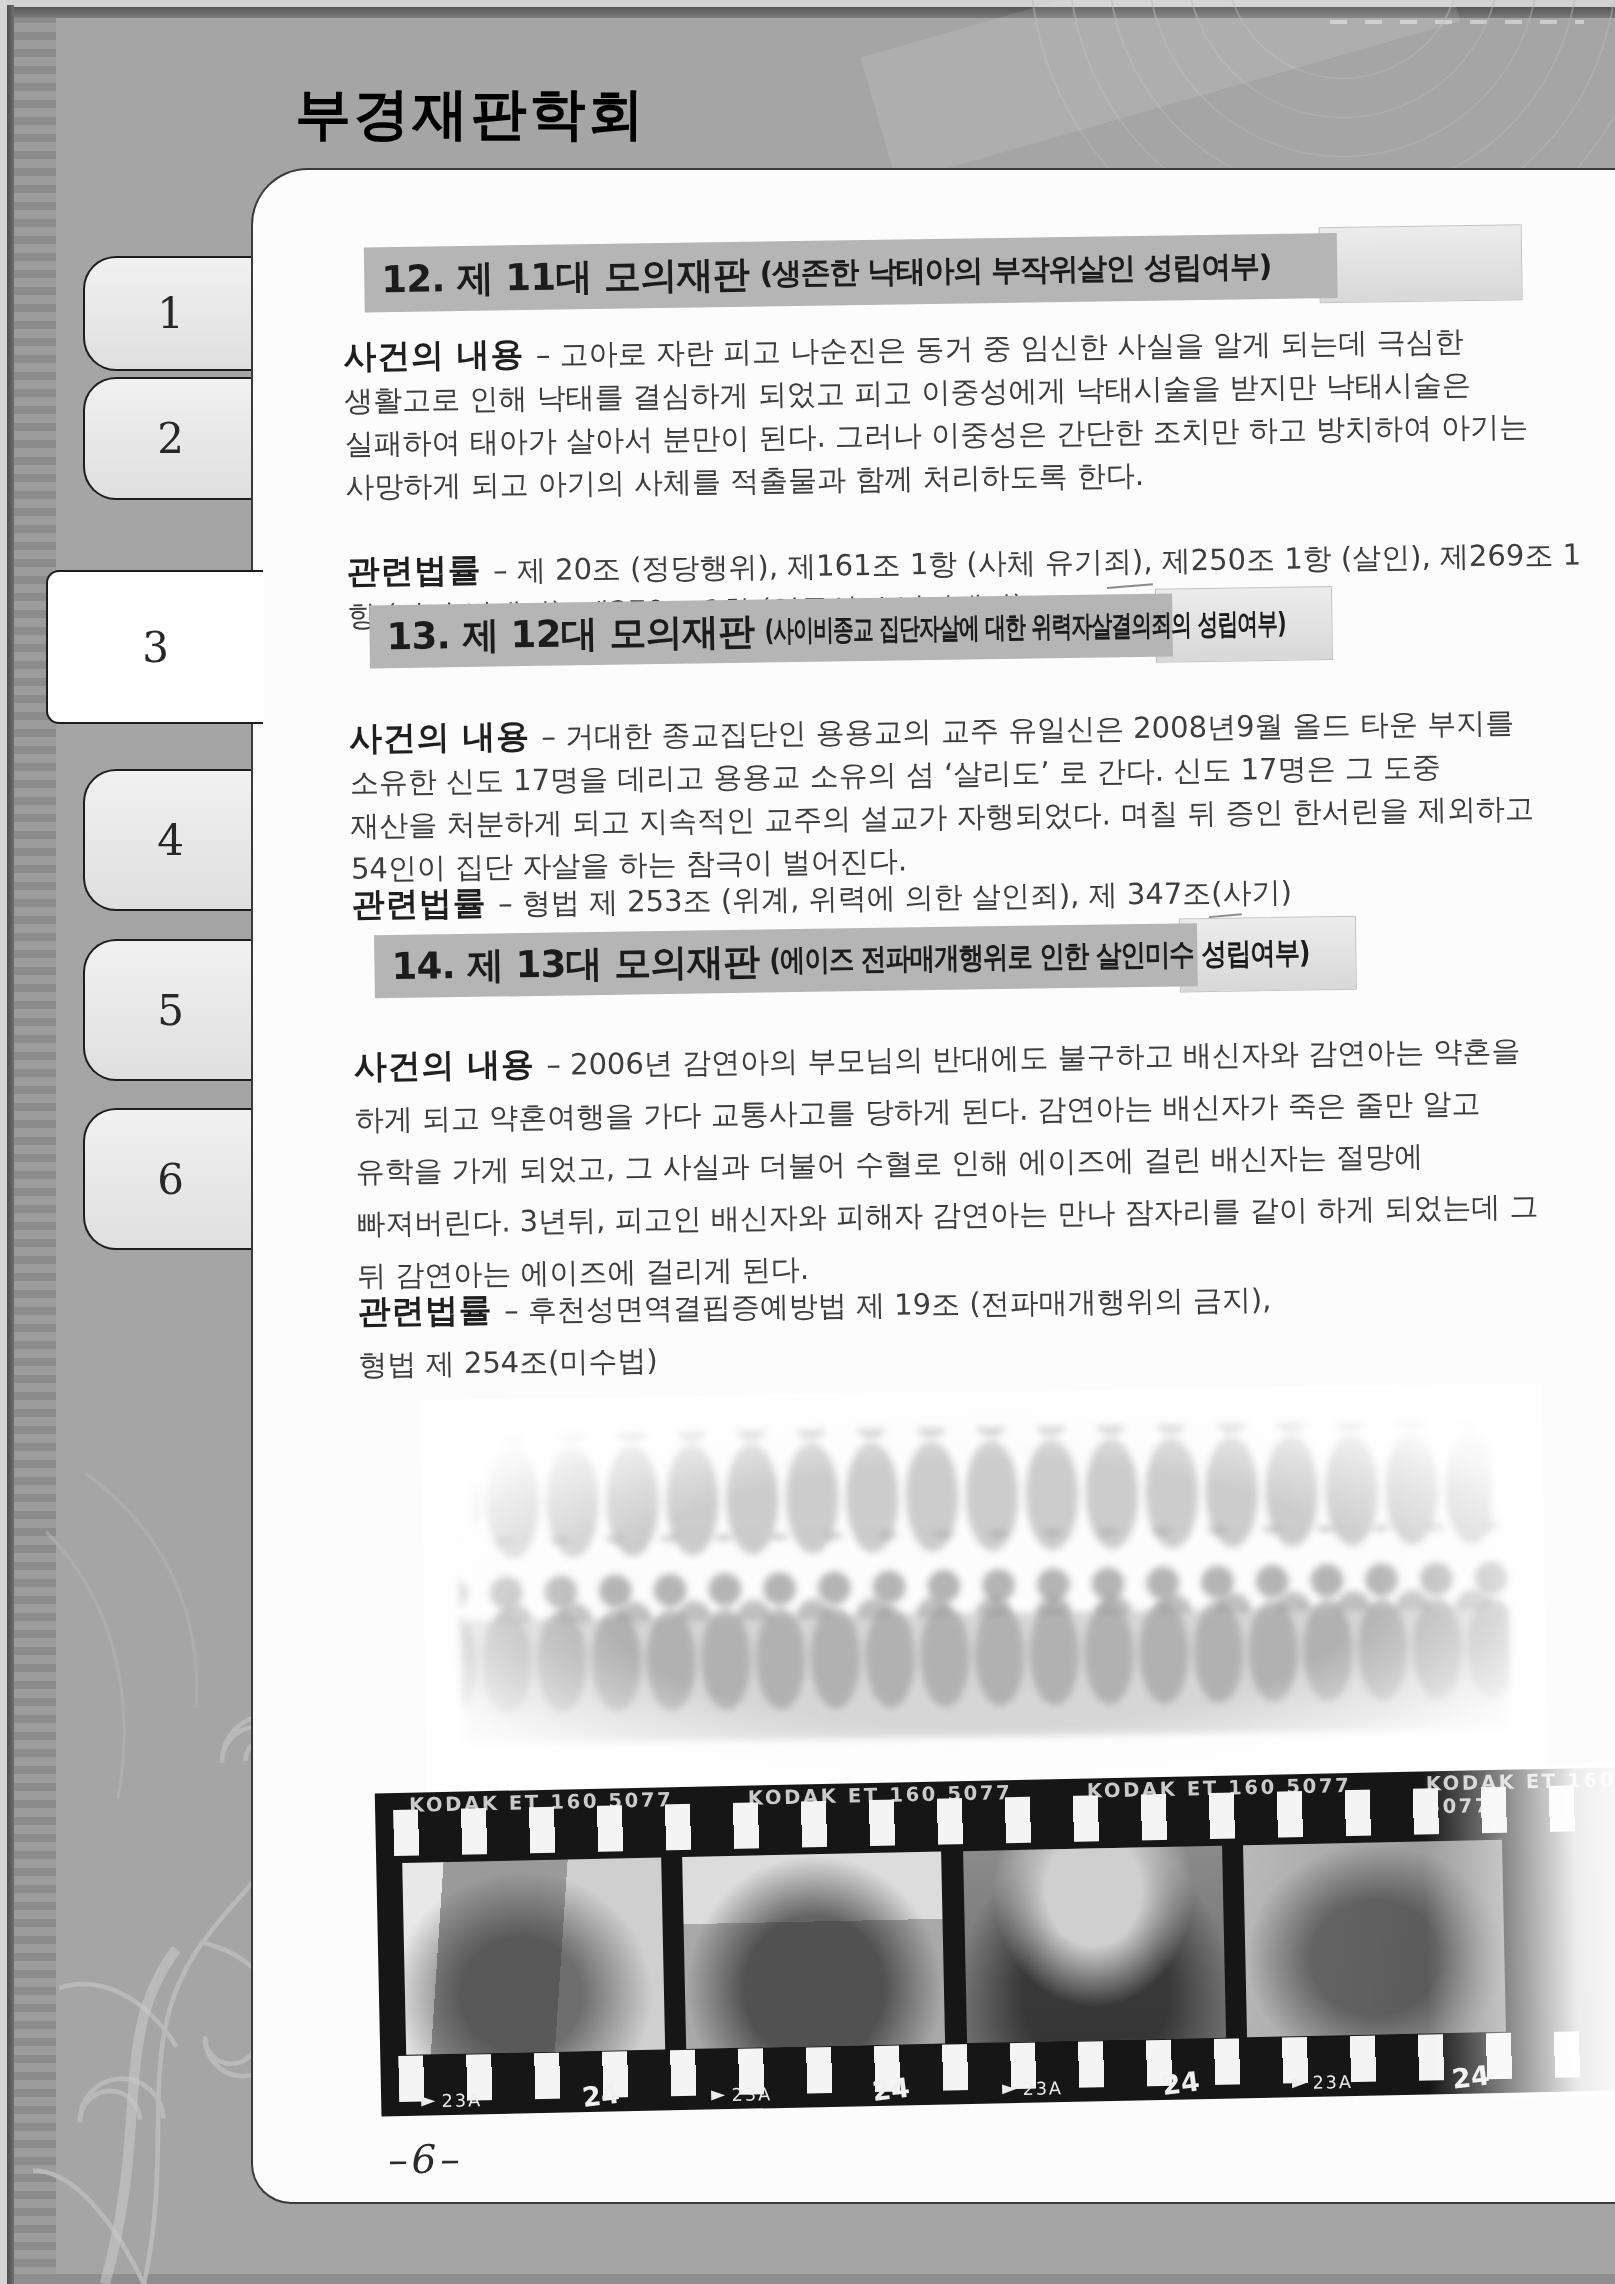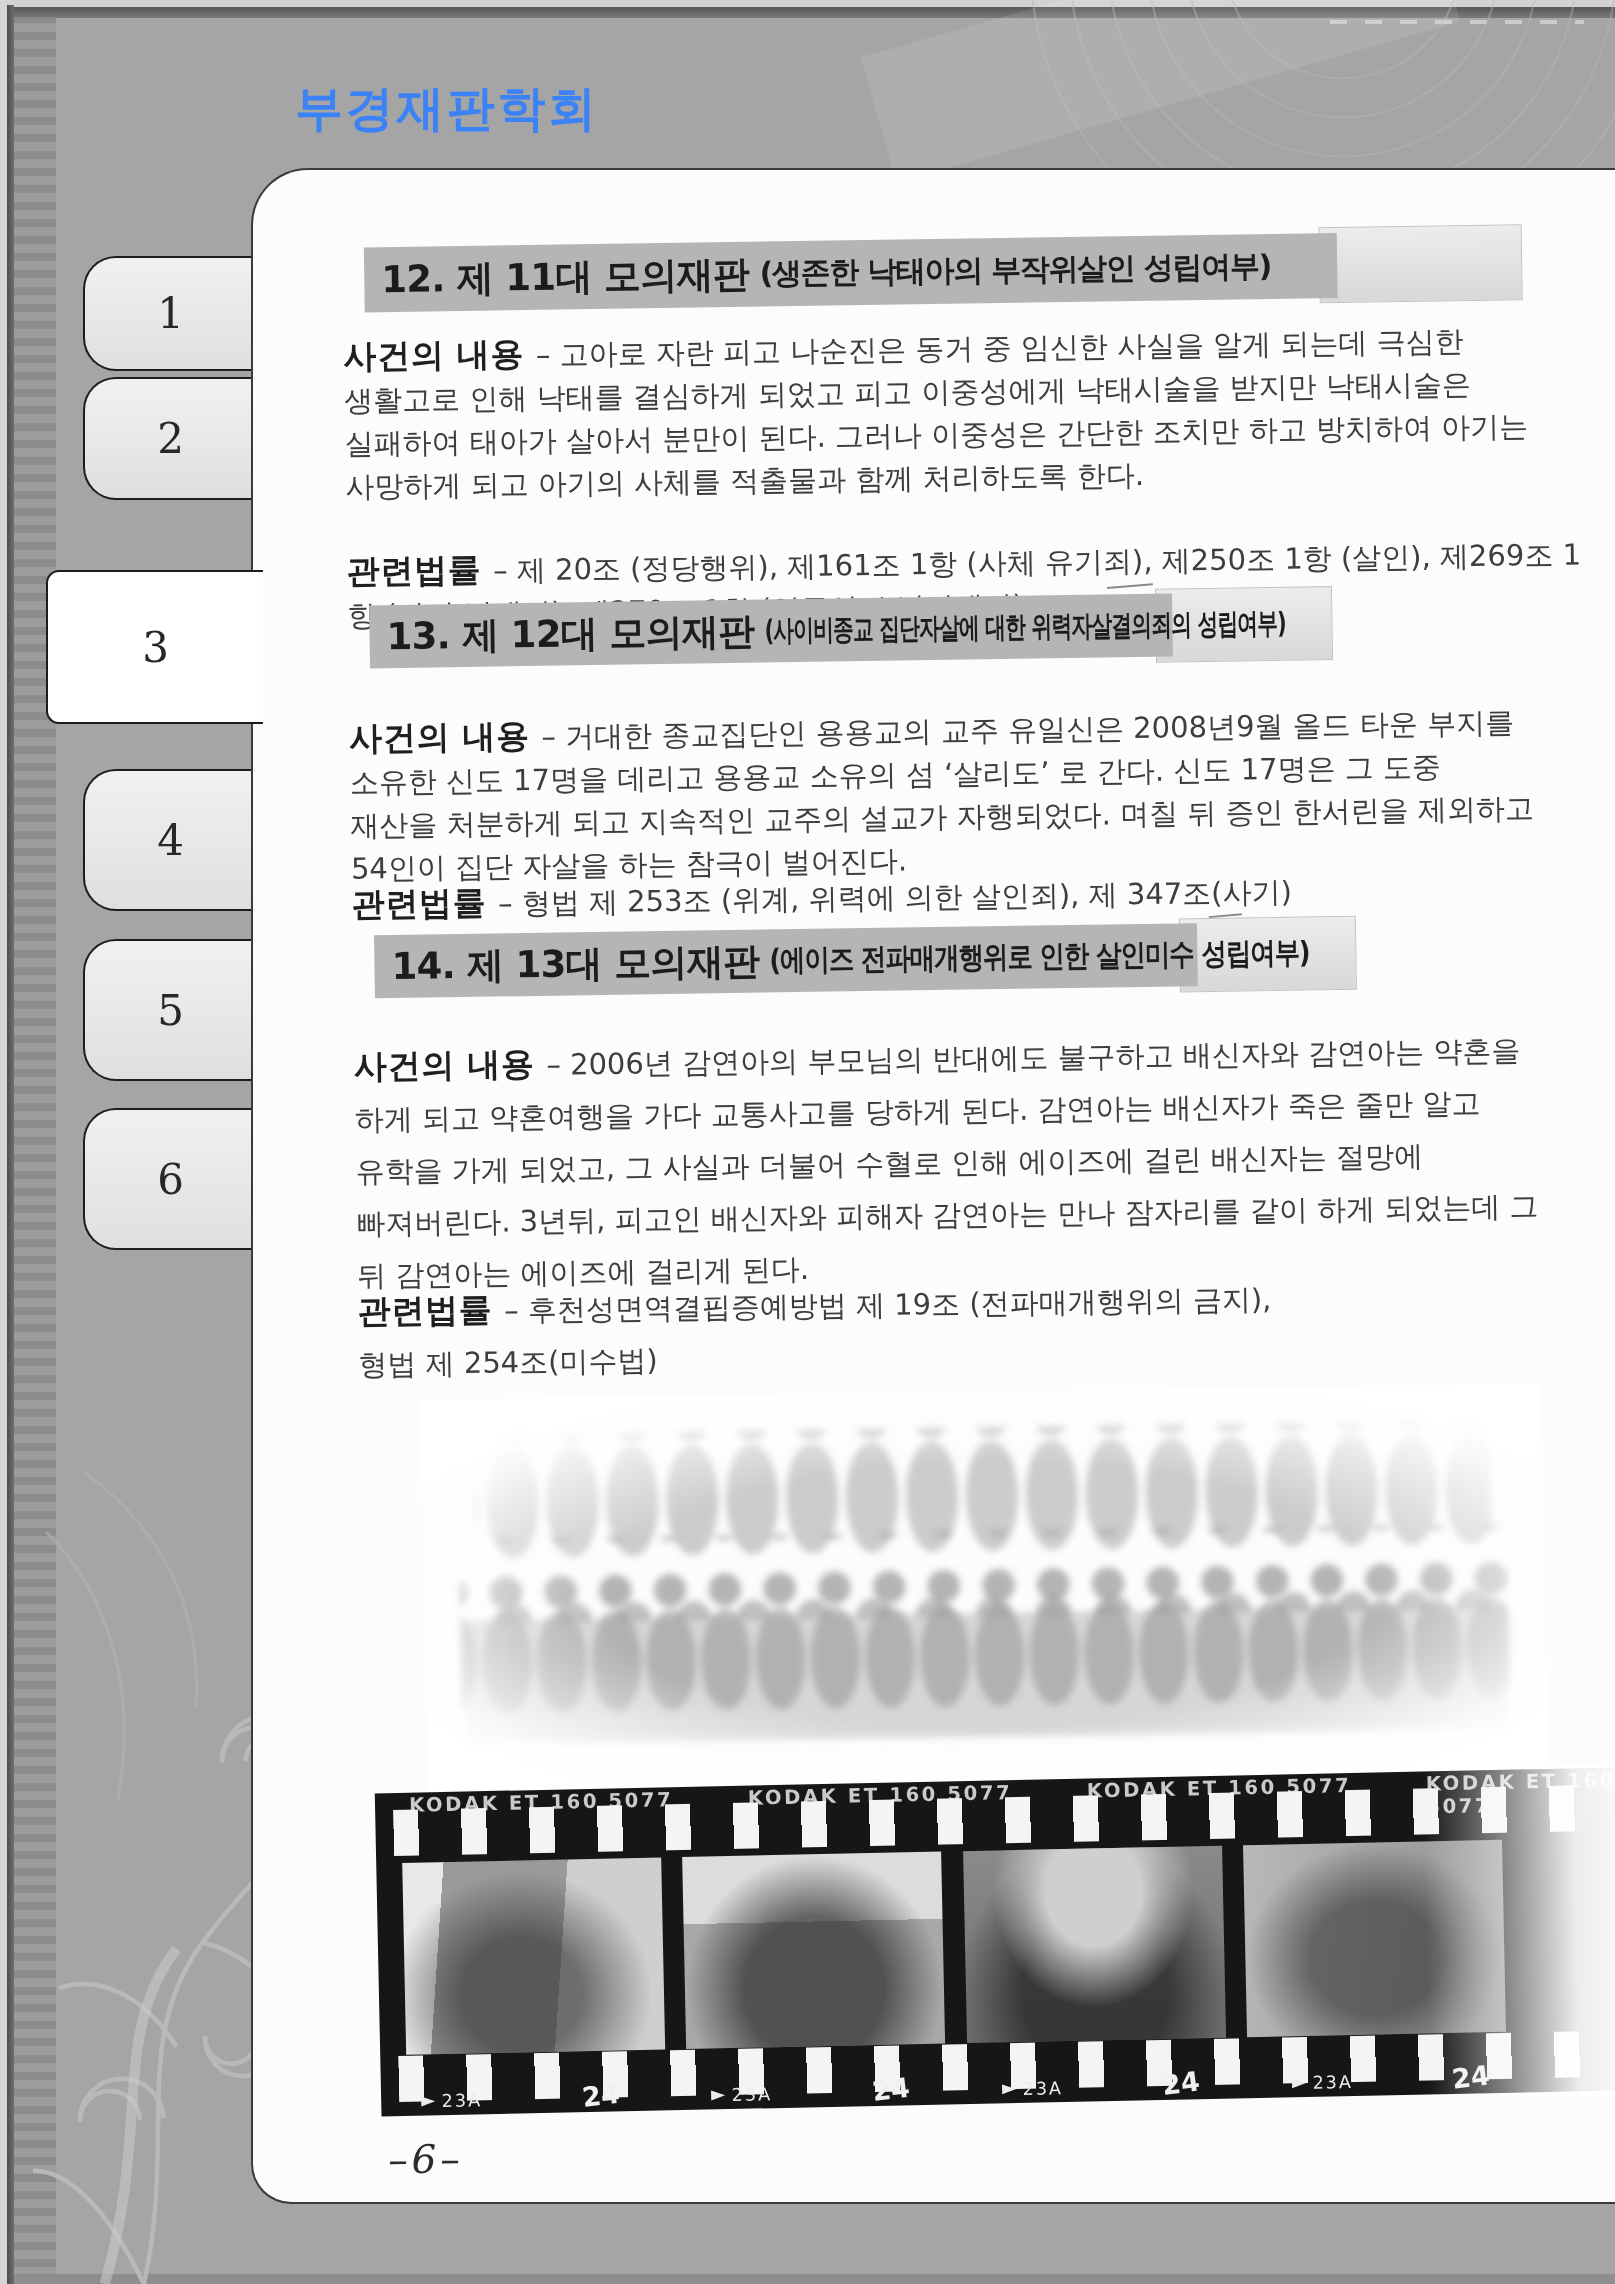--- a/index.html
+++ b/index.html
@@ -13,21 +13,21 @@
   .page-bg{position:absolute;left:14.3px;top:17px;right:0;bottom:0;background:#a5a5a5;}
   .speckle-strip{position:absolute;left:14.3px;top:17px;width:42px;bottom:0;opacity:.75;
       background:repeating-linear-gradient(0deg,rgba(110,110,110,.45) 0 7.8px,rgba(165,165,165,.25) 7.8px 17px),#969696;}
   .bottom-band{position:absolute;left:14.3px;bottom:0;right:0;height:10.4px;background:#8e8e8e;}
   .dash-artifact{position:absolute;left:1330px;top:19.6px;width:254px;height:4.6px;opacity:.75;
       background:repeating-linear-gradient(90deg,#d8d8d8 0 17px,transparent 17px 35px);}
   
   .header-swirls{position:absolute;left:587px;top:0;pointer-events:none;}
   
   .title{position:absolute;left:295px;top:77px;font-family:"DejaVu Serif","Liberation Serif",serif;
-      font-size:48px;font-weight:bold;color:#3b82f6;letter-spacing:2.6px;}
+      font-size:56px;font-weight:bold;color:#000000;letter-spacing:2.6px;}
   
   .panel{position:absolute;left:251px;top:168px;width:1365px;height:2032px;background:#fcfcfc;
       border:2px solid #3a3a3a;border-right:none;border-radius:57px 0 0 40px;z-index:2;}
   
   .tab{position:absolute;left:83px;width:171px;background:linear-gradient(180deg,#f1f1f1,#dfdfdf);
       border:2.6px solid #1d1d1d;border-right:none;border-radius:33px 0 0 33px;z-index:1;
       display:flex;align-items:center;justify-content:center;
       font-family:"DejaVu Serif","Liberation Serif",serif;font-size:42px;color:#272727;}
   .tab.active{left:46px;width:215px;background:#ffffff;z-index:3;border-radius:13px 0 0 13px;}
   

